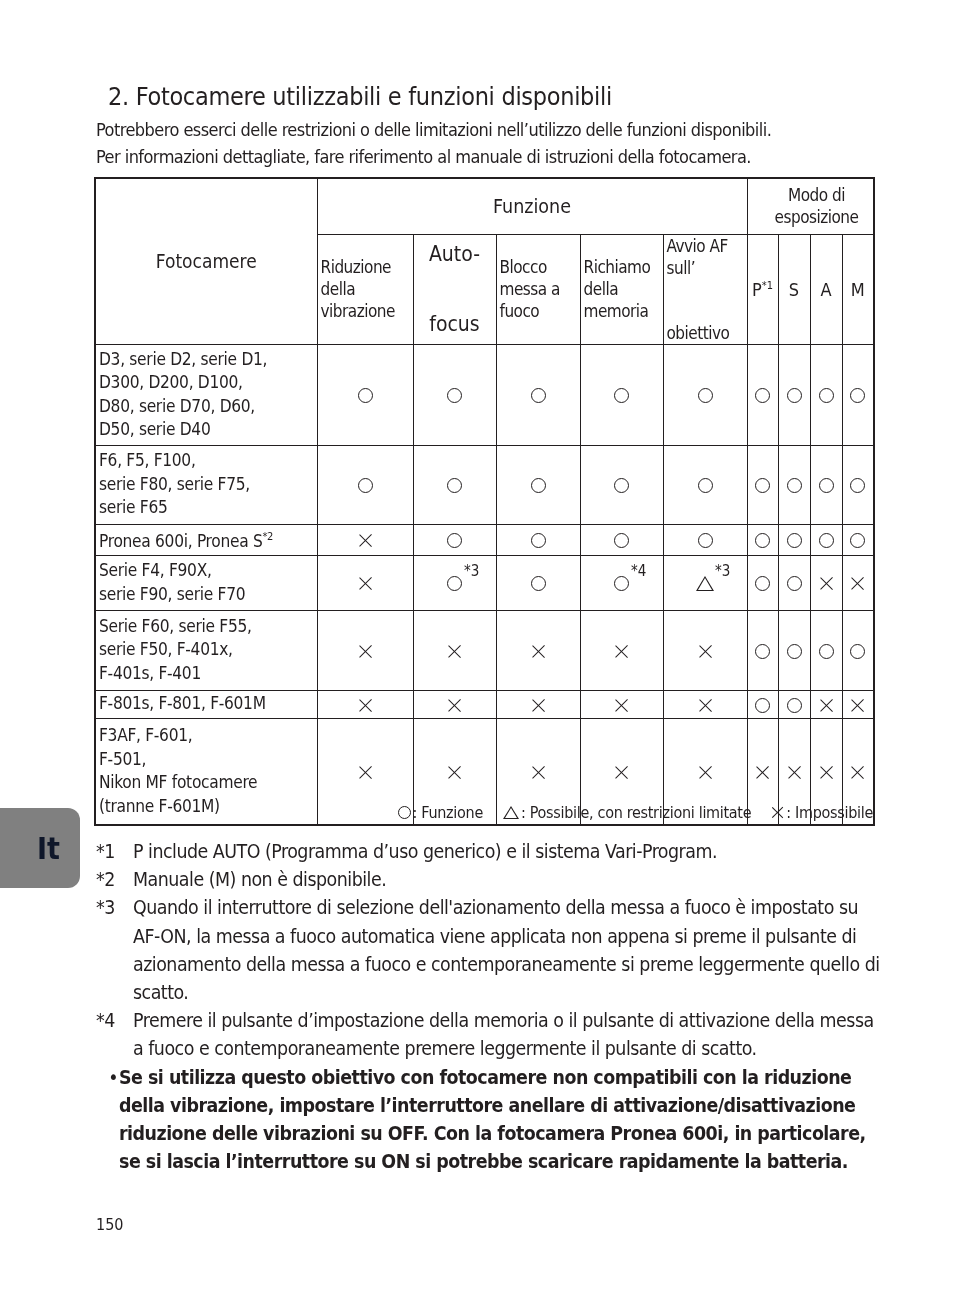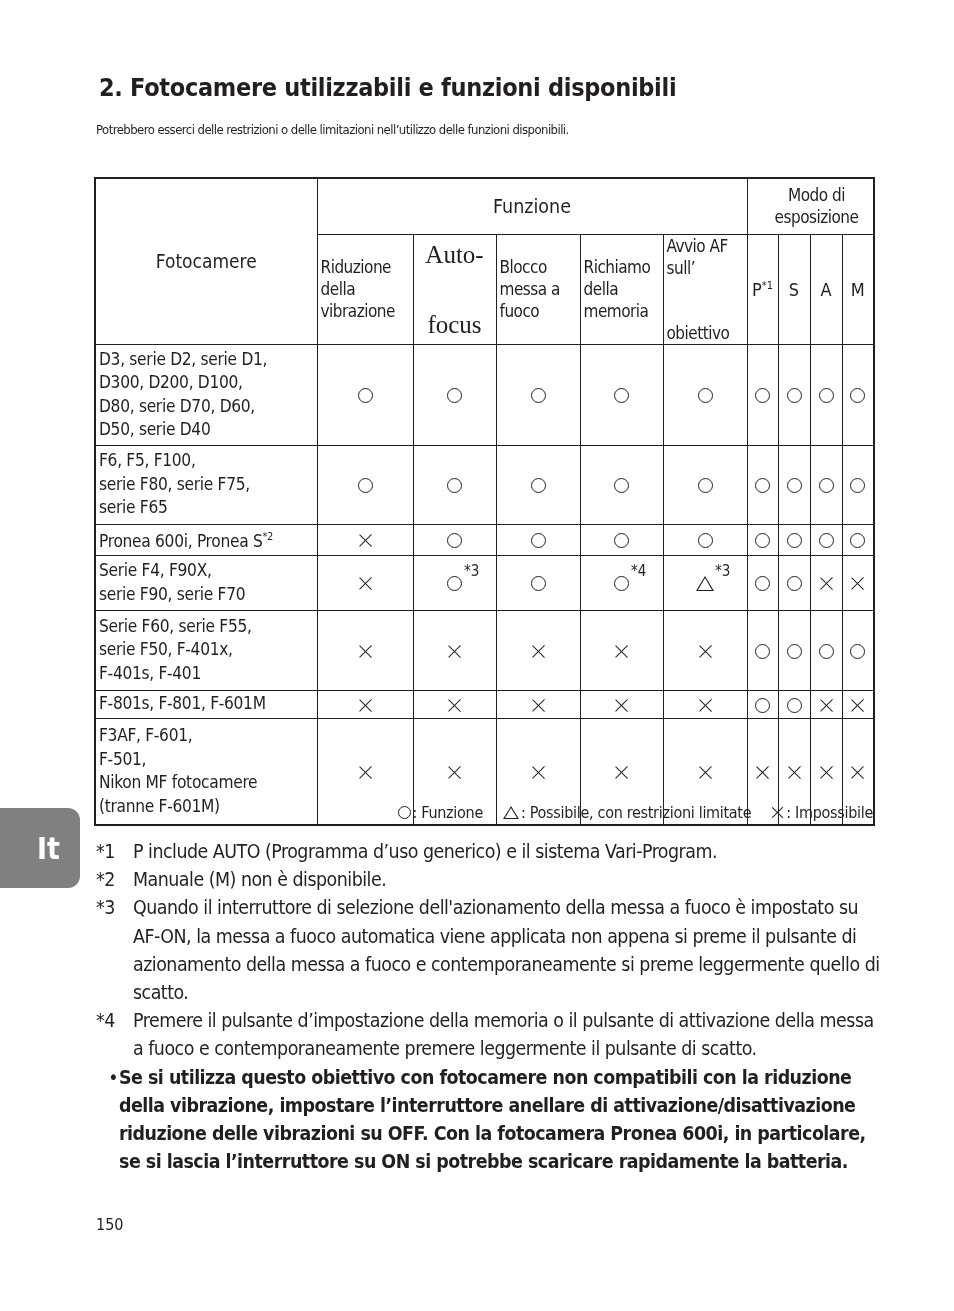--- a/index.html
+++ b/index.html
@@ -1,29 +1,29 @@
 <!DOCTYPE html>
 <html><head>
 <meta charset="utf-8">
 <style>
   html, body { margin: 0; padding: 0; background: #ffffff; }
   body { width: 954px; height: 1311px; position: relative; overflow: hidden;
          font-family: "DejaVu Sans Condensed", "DejaVu Sans", sans-serif; color: #231f20; }
-  .title { position: absolute; left: 96px; top: 70px; font-size: 25px; font-weight: bold; letter-spacing: -0.3px; margin: 3px; }
-  .intro { position: absolute; left: 96px; top: 116px; font-size: 13px; line-height: 27px; letter-spacing: -0.55px; width: 790px; }
+  .title { position: absolute; left: 96px; top: 70px; font-size: 25px; font-weight: normal; letter-spacing: -0.3px; margin: 12px; }
+  .intro { position: absolute; left: 96px; top: 116px; font-size: 18px; line-height: 27px; letter-spacing: -0.55px; width: 790px; }
   .intro p { margin: 0; white-space: nowrap; }
 
   table.compat { position: absolute; left: 94px; top: 177px; border-collapse: collapse; table-layout: fixed; }
   table.compat td, table.compat th { border: 1px solid #231f20; padding: 0; font-weight: normal; vertical-align: middle; }
   table.compat { border: 2px solid #231f20; }
   .hdr-cam { font-size: 19px; text-align: center; }
   .hdr-fun { font-size: 19.5px; text-align: center; }
   .hdr-modo { font-size: 17px; line-height: 22px; text-align: center; padding-left: 14px !important; letter-spacing: -0.5px; }
   .hdr-sub { font-size: 17px; line-height: 22px; text-align: left; padding-left: 3px !important; letter-spacing: -0.5px; }
-  .hdr-af { font-size: 25px; line-height: 23px; text-align: center; font-family: Liberation Serif, serif; }
+  .hdr-af { font-size: 21px; line-height: 23px; text-align: center; }
   .hdr-mode { font-size: 18px; text-align: center; }
   .hdr-mode sup { font-size: 11px; }
   .cam { font-size: 17.2px; line-height: 23.5px; padding-left: 3px !important; text-align: left; letter-spacing: -0.3px; }
   .cam sup { font-size: 11px; }
   .sym { text-align: center; font-size: 16px; }
   .sym .g { display: inline-block; position: relative; }
   .circ { display: inline-block; width: 15px; height: 15px; border: 1.3px solid #231f20; border-radius: 50%; box-sizing: border-box; vertical-align: middle; }
   .cross { display: inline-block; width: 15px; height: 15px; position: relative; vertical-align: middle; }
   .cross::before, .cross::after { content: ""; position: absolute; left: 7px; top: -1px; width: 1.3px; height: 17px; background: #231f20; }
   .cross::before { transform: rotate(45deg); }
@@ -34,38 +34,39 @@
   .note-sup { position: absolute; left: 17px; top: -11px; font-size: 15px; white-space: nowrap; }
 
   .legend { position: absolute; right: 81px; top: 803px; font-size: 16px; letter-spacing: -0.3px; display: flex; gap: 20px; align-items: center; }
   .legend .item { display: flex; align-items: center; gap: 2px; }
   .legend .circ, .legend .cross { width: 13px; height: 13px; }
   .legend .cross::before, .legend .cross::after { left: 6px; height: 15px; }
   .legend .tri { border-left-width: 8px; border-right-width: 8px; border-bottom-width: 13px; }
   .legend .tri::after { left: -6px; top: 2px; border-left-width: 6px; border-right-width: 6px; border-bottom-width: 10px; }
 
   .tab-lang { position: absolute; left: 0; top: 808px; width: 80px; height: 80px; background: #808080; border-radius: 0 12px 12px 0;
-              color: #ffffff; font-size: 30px; font-weight: bold; display: flex; align-items: center; justify-content: flex-end; padding-right: 20px; box-sizing: border-box; }
+              color: #0f172a; font-size: 30px; font-weight: bold; display: flex; align-items: center; justify-content: flex-end; padding-right: 20px; box-sizing: border-box; }
 
   .notes { position: absolute; left: 96px; top: 838px; width: 790px; font-size: 19.4px; line-height: 28.2px; letter-spacing: -0.5px; }
   .note { display: flex; }
   .note .mark { width: 37px; flex: none; }
   .note .txt { flex: 1; }
   .bullet { display: flex; margin-top: 0; }
   .bullet .mark { width: 22px; flex: none; text-align: right; padding-right: 0; }
   .bullet .txt { flex: 1; padding-left: 1px; font-weight: bold; }
   .pagenum { position: absolute; left: 96px; top: 1215px; font-size: 16px; }
 </style>
 </head>
 <body>
 
 <h1 class="title">2. Fotocamere utilizzabili e funzioni disponibili</h1>
 
 <div class="intro">
   <p>Potrebbero esserci delle restrizioni o delle limitazioni nell’utilizzo delle funzioni disponibili.</p>
+  <p>Per informazioni dettagliate, fare riferimento al manuale di istruzioni della fotocamera.</p>
 </div>
 
 <table class="compat">
   <colgroup>
     <col style="width:222px">
       <col style="width:96px">
       <col style="width:83px">
       <col style="width:84px">
       <col style="width:83px">
       <col style="width:84px">

